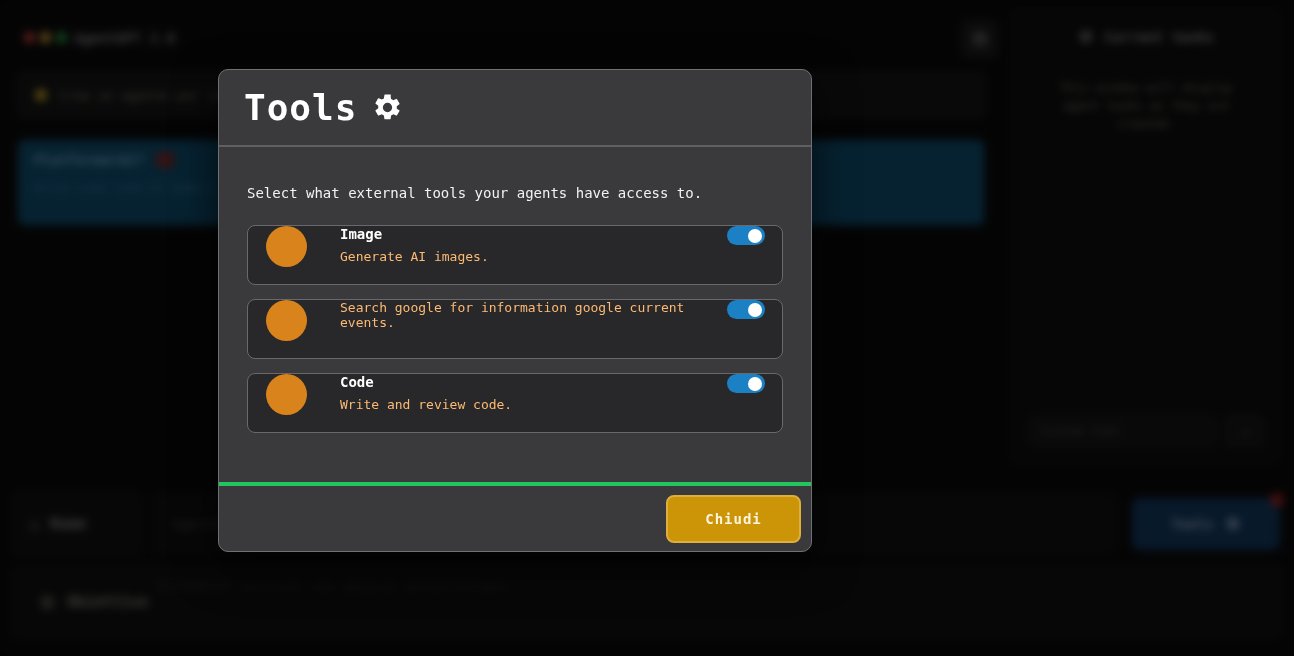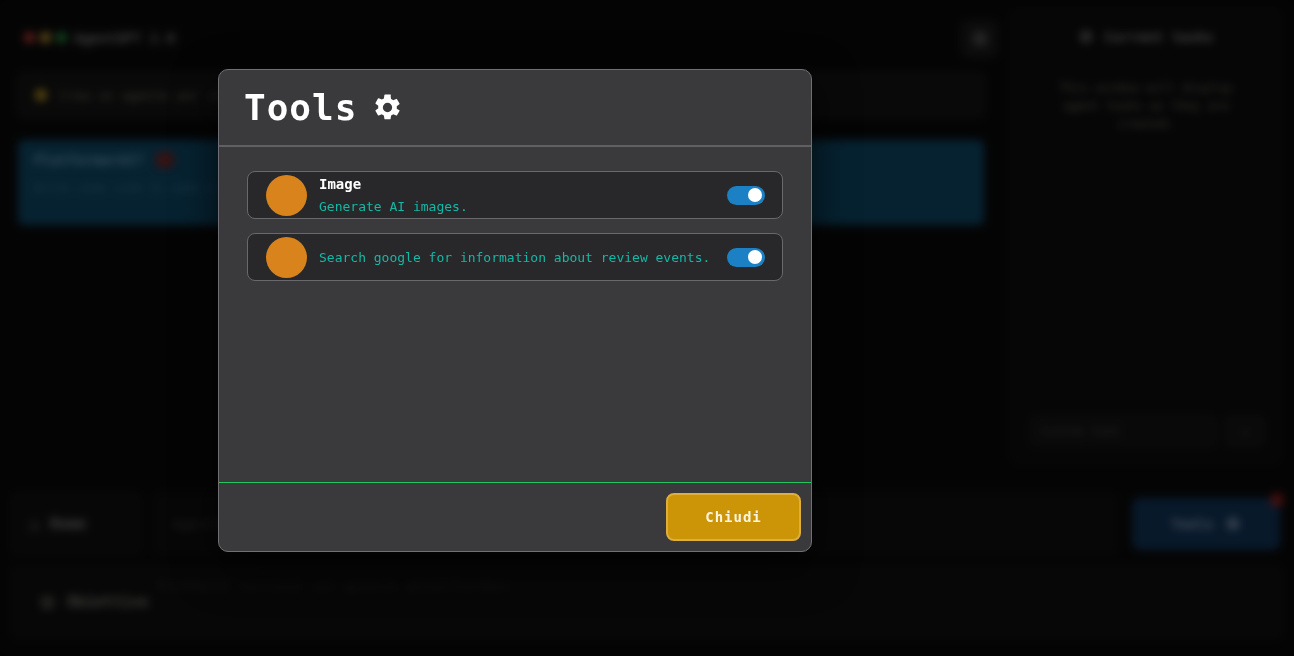--- a/index.html
+++ b/index.html
@@ -112,40 +112,40 @@
   }
   .modal-header {
     height:77px; display:flex; align-items:center; padding-left:25px; gap:15px;
     border-bottom:2px solid #606064;
   }
   .modal-title { font-size:36px; font-weight:bold; color:#ffffff; letter-spacing:1px; }
   .modal-body { padding:0 28px; }
   .modal-desc { margin-top:38px; font-size:14px; color:#f2f2f2; }
   .tool-rows { margin-top:24px; }
   .tool-row {
-    height:48px; background:#28282a; border:1px solid #69696d; border-radius:8px;
-    display:flex; align-items:center; padding:0 17px 0 18px; margin-bottom:14px;
+    height:60px; background:#28282a; border:1px solid #69696d; border-radius:8px;
+    display:flex; padding:0 17px 0 18px; margin-bottom:14px;gap:21px;
   }
   .tool-circle { width:41px; height:41px; border-radius:50%; background:#d9831c; flex:none; margin-right:12px; }
   .tool-text { display:flex; flex-direction:column; gap:7px; }
   .tool-title { font-size:14px; font-weight:bold; color:#ffffff; }
-  .tool-desc { font-size:13px; color:#14b8a6; }
+  .tool-desc { font-size:13px; color:#fdba74; }
   .toggle {
     margin-left:auto; width:38px; height:19px; border-radius:10px;
     background:#4a4a4e; position:relative; flex:none; cursor:pointer;
   }
   .toggle.on { background:#1b80c4; }
   .toggle .knob {
     position:absolute; top:2.5px; left:3px; width:14px; height:14px;
     border-radius:50%; background:#ffffff;
   }
   .toggle.on .knob { left:21px; }
   .modal-footer {
     position:absolute; left:0; right:0; bottom:0; height:69px;
-    border-top:1px solid #22c55e;
+    border-top:4px solid #22c55e;
     display:flex; align-items:center; justify-content:flex-end; padding-right:10px;
   }
   .close-btn {
     width:135px; height:48px; border-radius:8px;
     background:#cc9507; border:2px solid #e0ae3c;
     color:#fbf4e0; font-size:14px; font-weight:bold; letter-spacing:1px;
     font-family:inherit; cursor:pointer;
   }
   .gear-svg { display:block; }
 </style>
@@ -234,44 +234,55 @@
 
   <div class="modal">
     <div class="modal-header">
       <span class="modal-title">Tools</span>
       <svg class="gear-svg" width="31" height="31" viewBox="0 0 24 24" fill="#ffffff">
         <path d="M19.14,12.94a7.43,7.43,0,0,0,.06-.94,7.43,7.43,0,0,0-.06-.94l2.03-1.58a.49.49,0,0,0,.12-.61l-1.92-3.32a.49.49,0,0,0-.59-.22l-2.39,1a7.28,7.28,0,0,0-1.62-.94l-.36-2.54A.48.48,0,0,0,13.93,2H10.07a.48.48,0,0,0-.48.41L9.23,4.95a7.28,7.28,0,0,0-1.62.94l-2.39-1a.49.49,0,0,0-.59.22L2.71,8.43a.48.48,0,0,0,.12.61l2.03,1.58a7.43,7.43,0,0,0-.06.94,7.43,7.43,0,0,0,.06.94L2.83,14.08a.48.48,0,0,0-.12.61l1.92,3.32a.49.49,0,0,0,.59.22l2.39-1a7.28,7.28,0,0,0,1.62.94l.36,2.54a.48.48,0,0,0,.48.41h3.86a.48.48,0,0,0,.48-.41l.36-2.54a7.28,7.28,0,0,0,1.62-.94l2.39,1a.49.49,0,0,0,.59-.22l1.92-3.32a.48.48,0,0,0-.12-.61ZM12,15.6A3.6,3.6,0,1,1,15.6,12,3.6,3.6,0,0,1,12,15.6Z"></path>
       </svg>
     </div>
 
     <div class="modal-body">
+      <p class="modal-desc">Select what external tools your agents have access to.</p>
 
       <div class="tool-rows">
 
         <div class="tool-row">
           <span class="tool-circle"></span>
           <span class="tool-text">
             <span class="tool-title">Image</span>
             <span class="tool-desc">Generate AI images.</span>
           </span>
           <span class="toggle on">
               <span class="knob"></span>
             </span>
         </div>
 
         <div class="tool-row">
           <span class="tool-circle"></span>
           <span class="tool-text">
-            <span class="tool-desc">Search google for information about review events.</span>
+            <span class="tool-desc">Search google for information google current events.</span>
           </span>
           <span class="toggle on">
               <span class="knob"></span>
             </span>
         </div>
 
+        <div class="tool-row">
+          <span class="tool-circle"></span>
+          <span class="tool-text">
+            <span class="tool-title">Code</span>
+            <span class="tool-desc">Write and review code.</span>
+          </span>
+          <span class="toggle on">
+              <span class="knob"></span>
+            </span>
+        </div>
 
       </div>
     </div>
 
     <div class="modal-footer">
       <button class="close-btn">Chiudi</button>
     </div>
   </div>
 
 </div>

